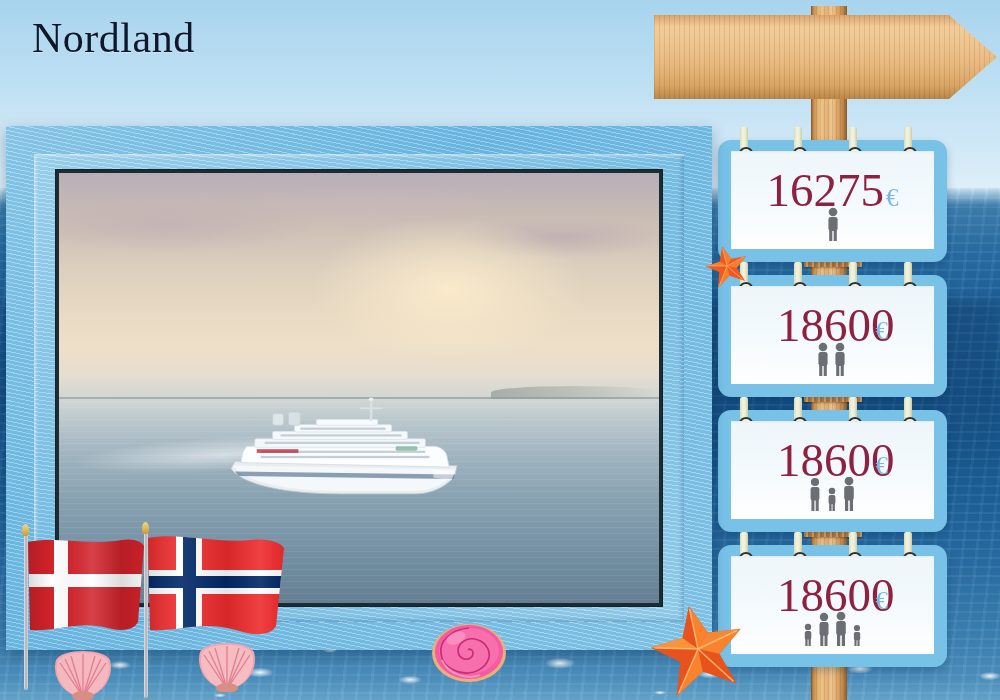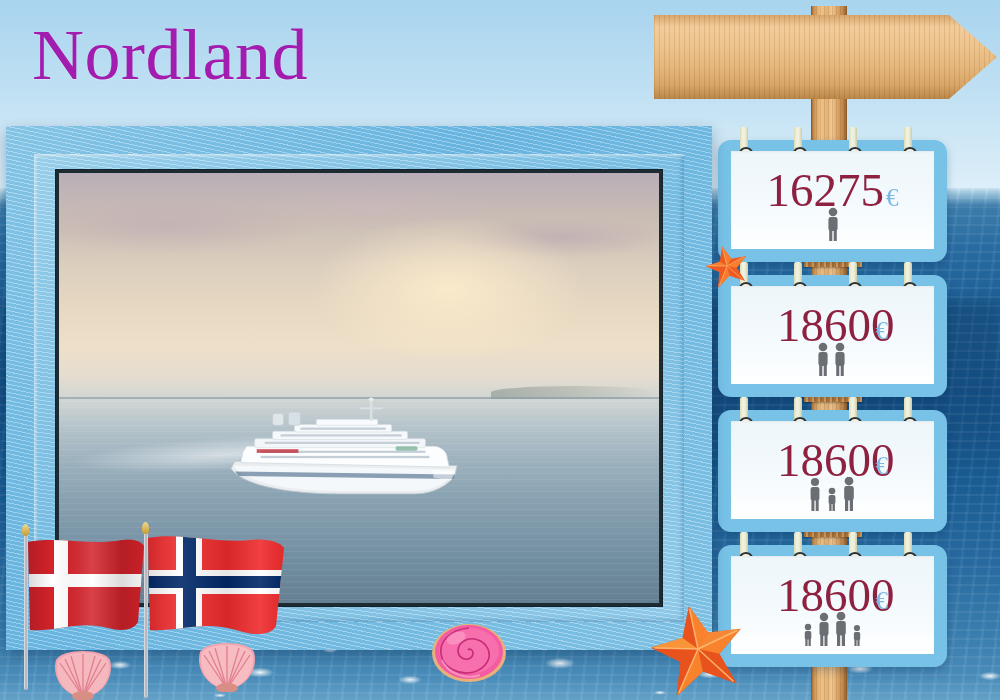--- a/index.html
+++ b/index.html
@@ -67,21 +67,21 @@
       radial-gradient(ellipse 9px 3px at 66% 92%, #fff 0%, rgba(255,255,255,0) 70%),
       radial-gradient(ellipse 9px 3px at 22% 95%, #fff 0%, rgba(255,255,255,0) 70%),
       radial-gradient(ellipse 10px 4px at 52% 8%, #fff 0%, rgba(255,255,255,0) 70%),
       radial-gradient(ellipse 10px 4px at 82% 10%, #fff 0%, rgba(255,255,255,0) 70%);
     opacity: .9;
   }
 
   
   #title {
     position: absolute; left: 32px; top: 14px;
-    font-size: 72px; color: #a21caf; letter-spacing: 0.5px;
+    font-size: 42px; color: #0f172a; letter-spacing: 0.5px;
     font-family: "Liberation Serif", serif;
     text-shadow: 0 1px 1px rgba(255,255,255,0.35);
   }
 
   
   #signpost { position: absolute; left: 645px; top: 0px; width: 355px; height: 700px; }
   .post {
     position: absolute; left: 166px; top: 6px; width: 36px; height: 694px;
     background: linear-gradient(to right,
       #b57b41 0%, #d8a463 12%, #efc58a 26%, #e3b277 44%,

